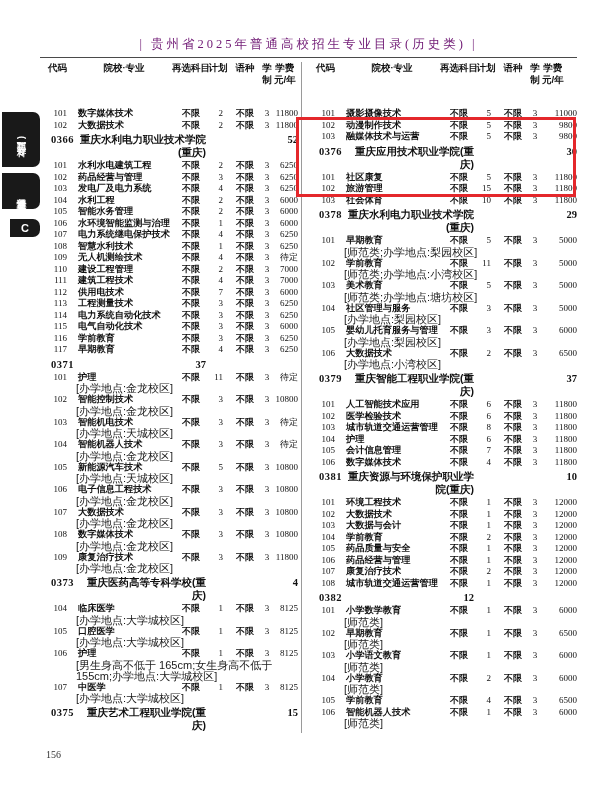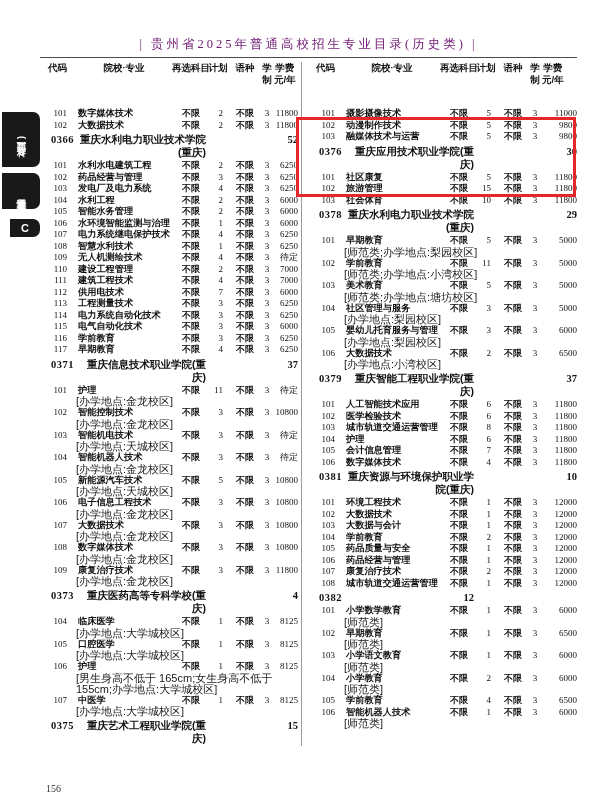--- a/index.html
+++ b/index.html
@@ -41,21 +41,21 @@
   
   .badge{position:absolute;background:#191919;color:#fff;border-radius:0 7px 7px 0;
          display:flex;align-items:center;justify-content:center;font-weight:bold;}
   .badge-v{writing-mode:vertical-rl;}
   #badge-0{left:2px;top:112px;width:38px;height:55px;font-size:9px;letter-spacing:1px;}
   #badge-1{left:2px;top:173px;width:38px;height:36px;font-size:10px;letter-spacing:1px;}
   #badge-2{left:10px;top:219px;width:30px;height:18px;font-size:11px;font-family:"Liberation Sans",sans-serif;}
   
   #highlight-box{position:absolute;border:3.5px solid #e4272b;box-sizing:border-box;
                  pointer-events:none;z-index:5;}
-  .page-number{position:absolute;left:46px;top:783px;font-size:10px;
+  .page-number{position:absolute;left:46px;top:749px;font-size:10px;
                font-family:"Liberation Serif",serif;color:#333;}
 </style>
 </head>
 <body>
 
 <div class="page" id="page">
 
   <div class="badge badge-v" id="badge-0">高职(专科)</div>
   <div class="badge badge-v" id="badge-1">普通类</div>
   <div class="badge" id="badge-2">C</div>
@@ -255,21 +255,20 @@
           <span class="c-code">117</span>
           <span class="c-name">早期教育</span>
           <span class="c-subj">不限</span>
           <span class="c-plan">4</span>
           <span class="c-lang">不限</span>
           <span class="c-years">3</span>
           <span class="c-fee">6250</span>
         </div>
         <div class="row school">
           <span class="s-code">0371</span>
-          <span class="s-name">重庆信息技术职业学院(重庆)</span>
           <span class="s-plan">37</span>
         </div>
         <div class="row major">
           <span class="c-code">101</span>
           <span class="c-name">护理</span>
           <span class="c-subj">不限</span>
           <span class="c-plan">11</span>
           <span class="c-lang">不限</span>
           <span class="c-years">3</span>
           <span class="c-fee">待定</span>

